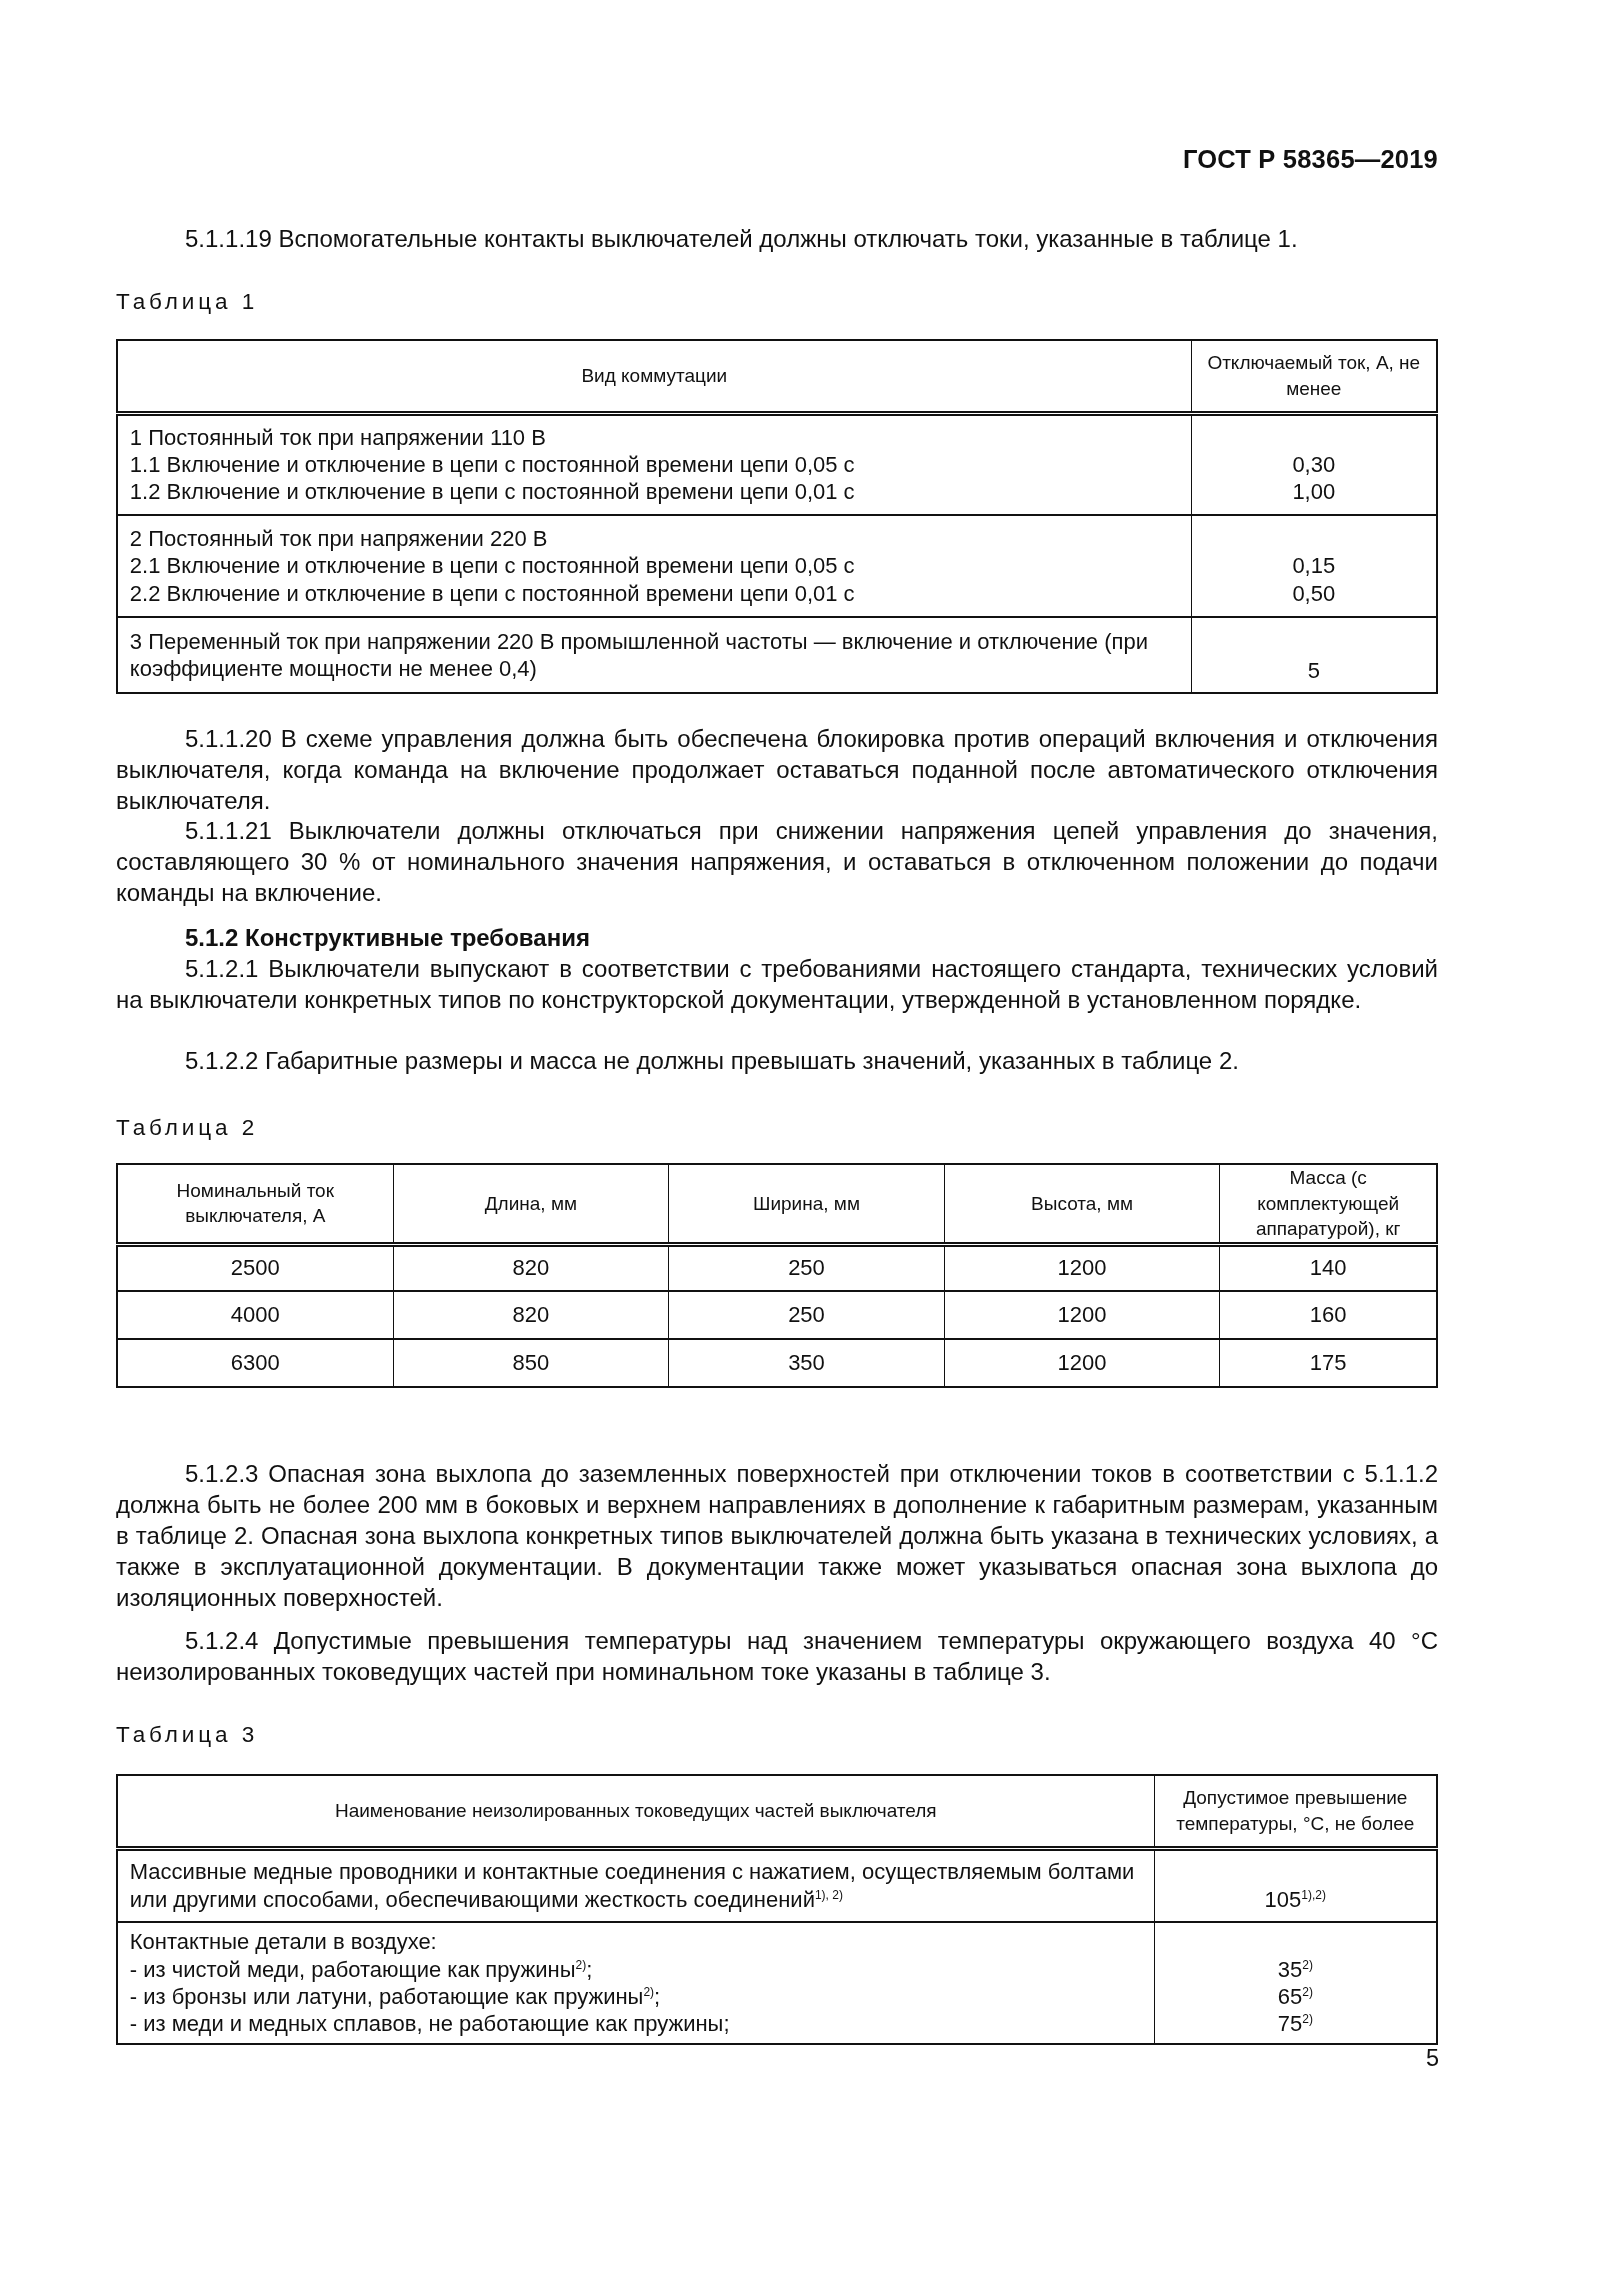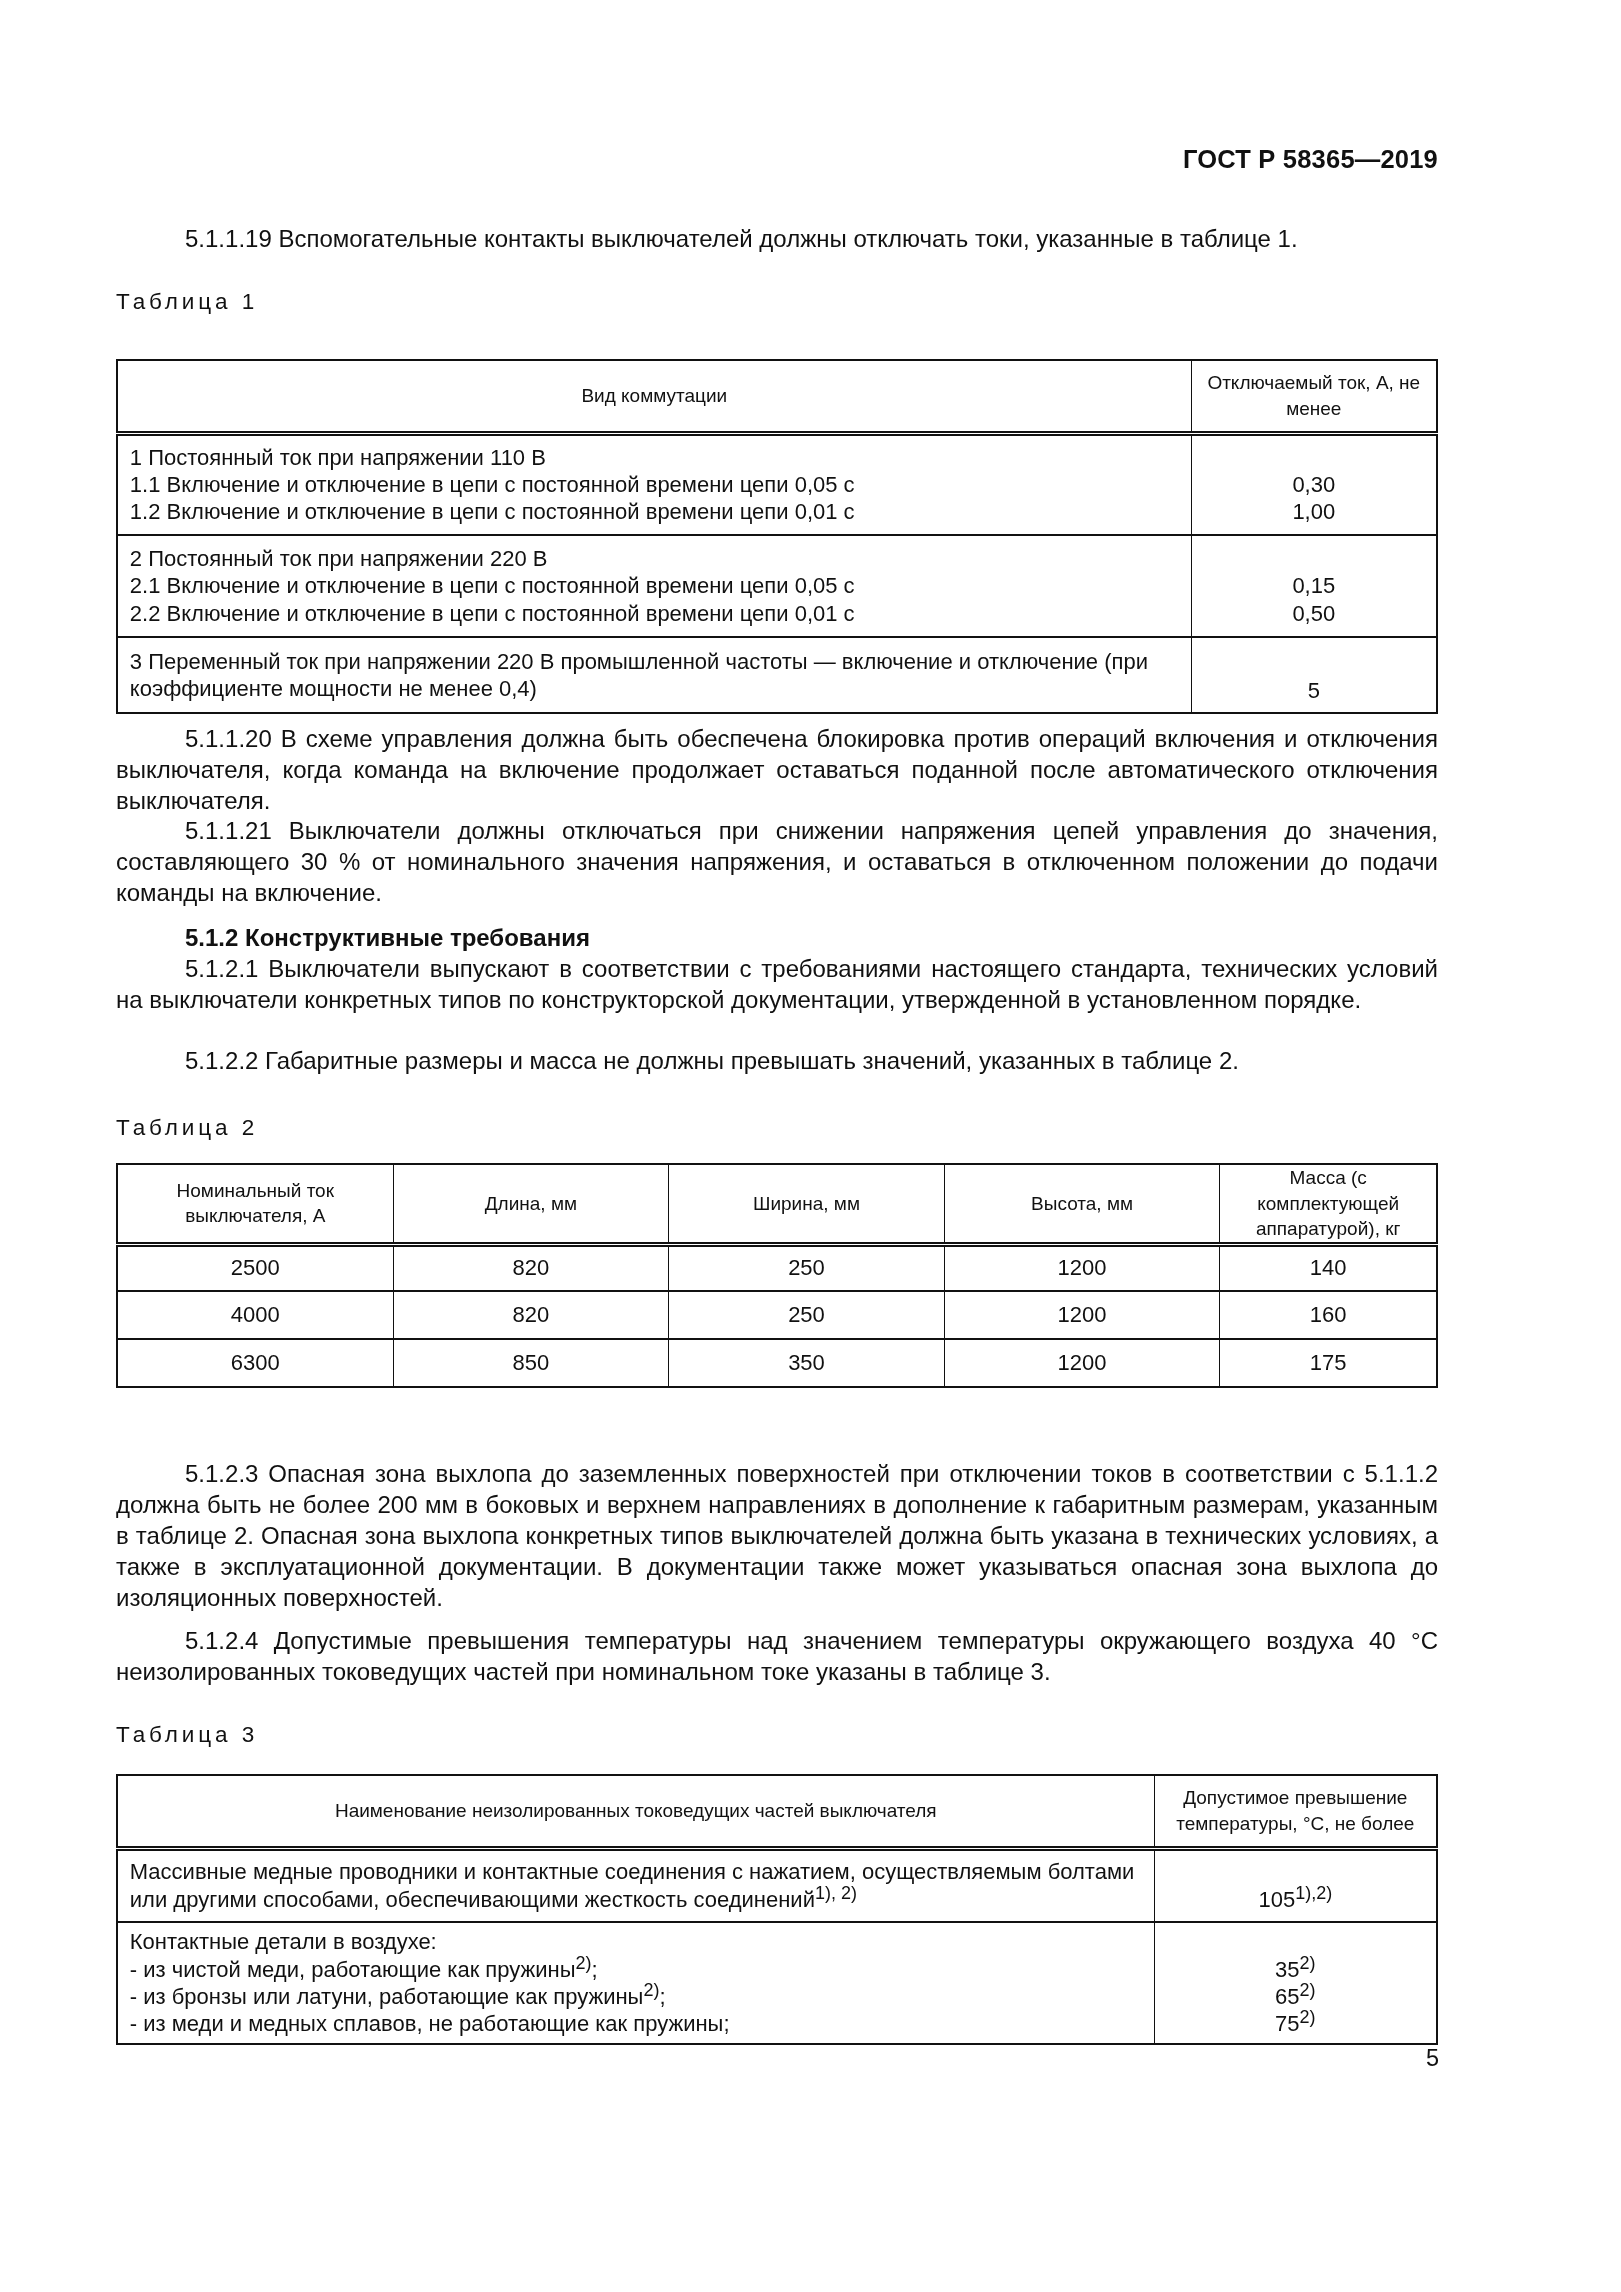--- a/index.html
+++ b/index.html
@@ -13,35 +13,35 @@
   .bold { font-weight: bold; }
   table { position: absolute; left: 116px; width: 1322px; border-collapse: collapse; font-size: 22px; }
   table.t { border: 2.9px solid #111; }
   td, th { border-left: 1.5px solid #111; border-right: 1.5px solid #111; vertical-align: middle; padding: 0 11.8px; font-weight: normal; }
   th { font-size: 19px; text-align: center; line-height: 25.5px; }
   .dbl { border-bottom: 5.9px double #111; }
   .thick { border-top: 2.9px solid #111; }
   .c { text-align: center; }
   .l { text-align: left; margin-top: 8px; }
   .cellblock { line-height: 27.4px; }
-  sup { font-size: 18px; vertical-align: 7.8px; line-height: 0; }
+  sup { font-size: 12px; vertical-align: 7.8px; line-height: 0; }
   .pg { position: absolute; top: 2045px; right: 182px; font-size: 23.5px; }
 </style>
 </head>
 <body>
 
 <div class="page">
 
   <div class="hdr">ГОСТ Р 58365—2019</div>
 
   <div class="p" style="top:223px;"><span class="ind"></span><span>5.1.1.19 Вспомогательные контакты выключателей должны отключать токи, указанные в таблице 1.</span></div>
 
   <div class="cap" style="top:289px;">Таблица 1</div>
 
-  <table class="t" style="top:359px;">
+  <table class="t" style="top:339px;">
     <tbody>
         <tr class="dbl" style="height:73px;">
       <th style="width:1049px;">Вид коммутации</th>
       <th>Отключаемый ток, А, не менее</th>
     </tr>
     <tr style="height:102px;">
       <td class="l cellblock">
         <div>1 Постоянный ток при напряжении 110 В</div>
         <div>1.1 Включение и отключение в цепи с постоянной времени цепи 0,05 с</div>
         <div>1.2 Включение и отключение в цепи с постоянной времени цепи 0,01 с</div>

